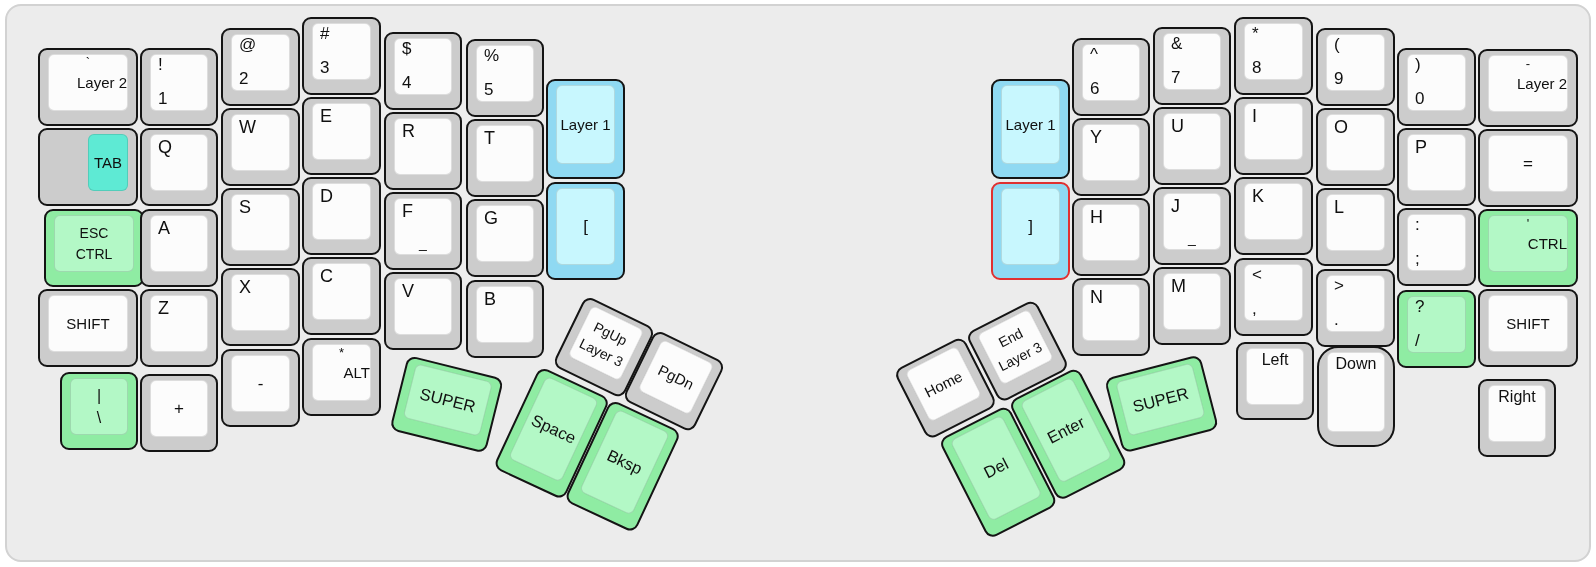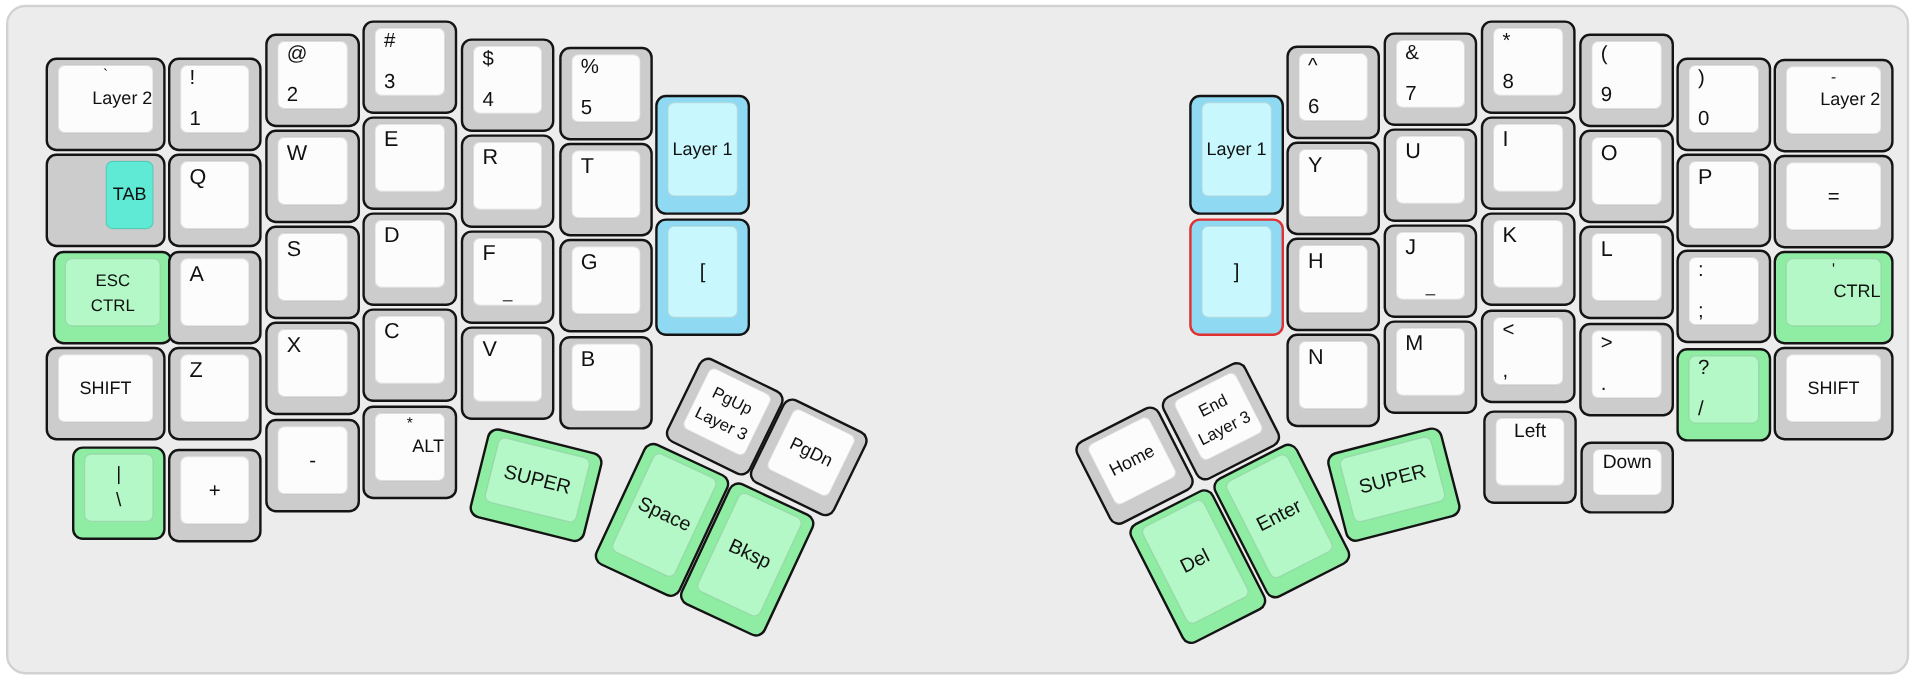--- a/index.html
+++ b/index.html
@@ -429,21 +429,21 @@
       </div>
     </div>
     <div class="key legend-tlbl" style="left: 1316px; top: 269px; width: 79px; height: 78px; background: rgb(204, 204, 204); border-color: rgb(20, 20, 20);">
       <div class="cap" style="background: rgb(252, 252, 252);">
         <div class="content">
           <span class="line l0">&gt;</span>
           <span class="line l1">.</span>
         </div>
       </div>
     </div>
-    <div class="key legend-top" style="left: 1317px; top: 368px; width: 78px; height: 60px; background: rgb(204, 204, 204); border-color: rgb(20, 20, 20);">
+    <div class="key legend-top" style="left: 1317px; top: 346px; width: 78px; height: 101px; background: rgb(204, 204, 204); border-color: rgb(20, 20, 20); border-radius: 21px;">
       <div class="cap" style="background: rgb(252, 252, 252);">
         <div class="content">
           <span class="line l0">Down</span>
         </div>
       </div>
     </div>
     <div class="key legend-tlbl" style="left: 1397px; top: 48px; width: 79px; height: 78px; background: rgb(204, 204, 204); border-color: rgb(20, 20, 20);">
       <div class="cap" style="background: rgb(252, 252, 252);">
         <div class="content">
           <span class="line l0">)</span>
@@ -494,20 +494,27 @@
         <div class="content">
           <span class="line l0">'</span>
           <span class="line l1">CTRL</span>
         </div>
       </div>
     </div>
     <div class="key legend-word" style="left: 1478px; top: 289px; width: 100px; height: 78px; background: rgb(204, 204, 204); border-color: rgb(20, 20, 20);">
       <div class="cap" style="background: rgb(252, 252, 252);">
         <div class="content">
           <span class="line l0">SHIFT</span>
+        </div>
+      </div>
+    </div>
+    <div class="key legend-top" style="left: 1478px; top: 379px; width: 78px; height: 78px; background: rgb(204, 204, 204); border-color: rgb(20, 20, 20);">
+      <div class="cap" style="background: rgb(252, 252, 252);">
+        <div class="content">
+          <span class="line l0">Right</span>
         </div>
       </div>
     </div>
     <div class="key legend-word" style="left: 893px; top: 371px; width: 78px; height: 78px; background: rgb(204, 204, 204); border-color: rgb(20, 20, 20); transform: rotate(-27deg); transform-origin: left top;">
       <div class="cap" style="background: rgb(252, 252, 252);">
         <div class="content">
           <span class="line l0">Home</span>
         </div>
       </div>
     </div>

